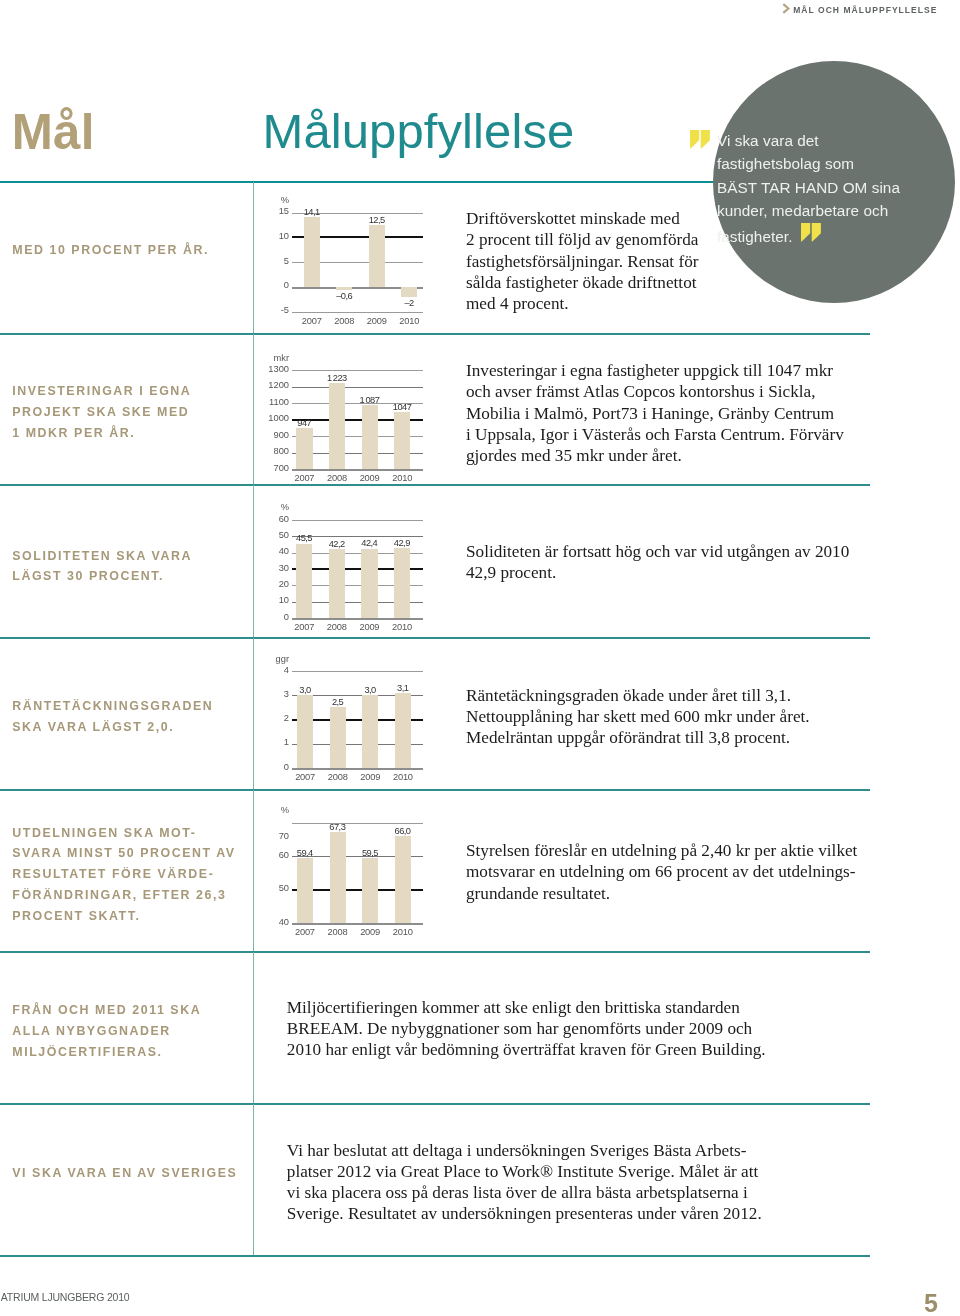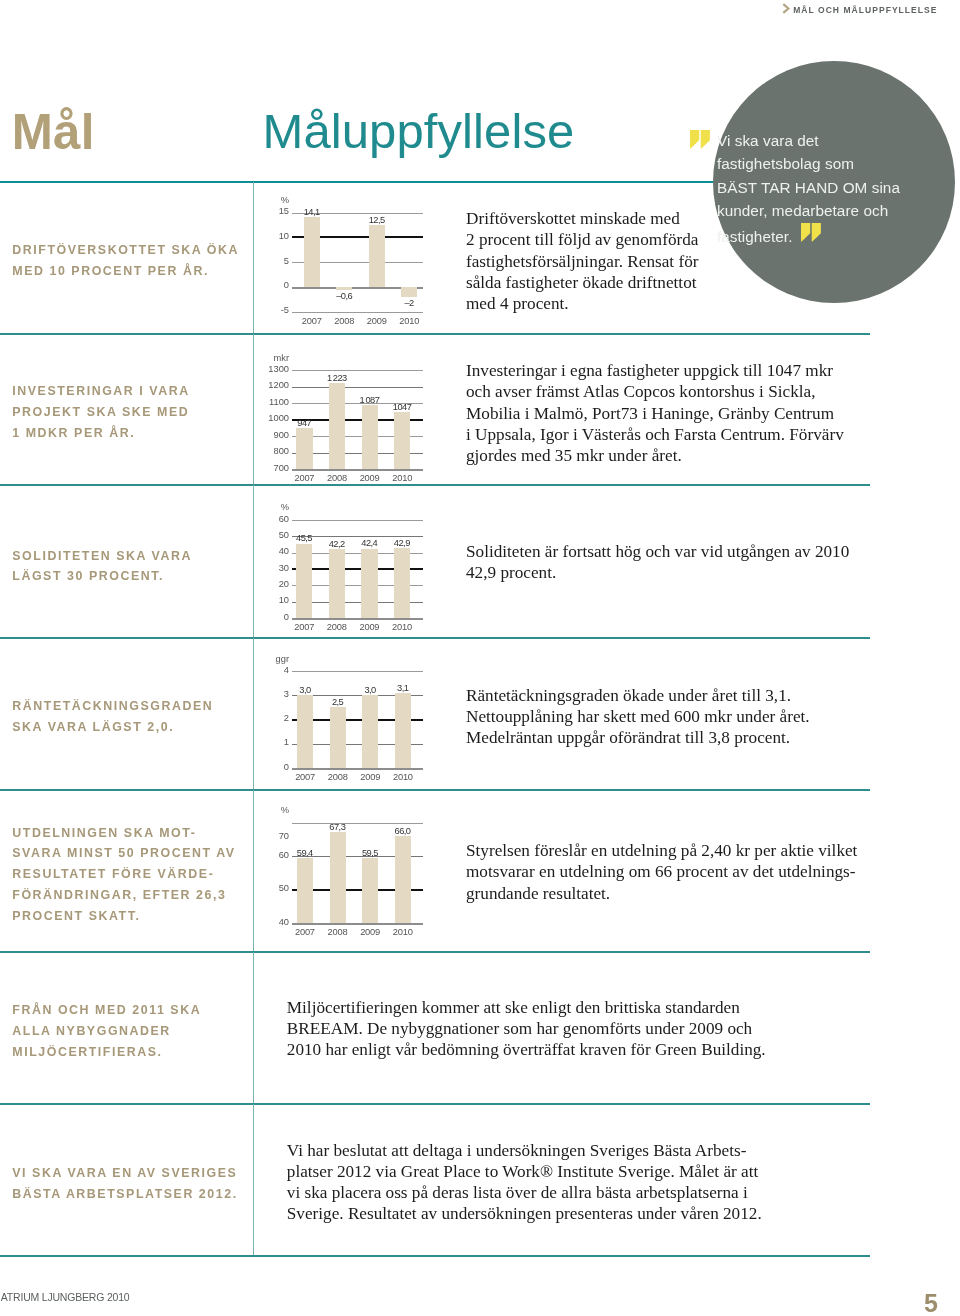--- a/index.html
+++ b/index.html
@@ -90,25 +90,24 @@
       <div class="abs hrule" style="left: 0px; top: 789px; width: 870px;"></div>
       <div class="abs vrule" style="left: 253px; top: 790px; height: 162px;"></div>
       <div class="abs hrule" style="left: 0px; top: 951px; width: 870px;"></div>
       <div class="abs vrule" style="left: 253px; top: 952px; height: 152px;"></div>
       <div class="abs hrule" style="left: 0px; top: 1103px; width: 870px;"></div>
       <div class="abs vrule" style="left: 253px; top: 1104px; height: 152px;"></div>
       <div class="abs hrule" style="left: 0px; top: 1255px; width: 870px;"></div>
     </div>
   <div id="layer-goals">
       <div class="abs goal" style="top: 240px;">
-        <div>DRIFTÖVERSKOTTET SKA ÖKA</div>
         <div>MED 10 PROCENT PER ÅR.</div>
       </div>
       <div class="abs goal" style="top: 381.3px;">
-        <div>INVESTERINGAR I VARA</div>
+        <div>INVESTERINGAR I EGNA</div>
         <div>PROJEKT SKA SKE MED</div>
         <div>1 MDKR PER ÅR.</div>
       </div>
       <div class="abs goal" style="top: 545.5px;">
         <div>SOLIDITETEN SKA VARA</div>
         <div>LÄGST 30 PROCENT.</div>
       </div>
       <div class="abs goal" style="top: 696.2px;">
         <div>RÄNTETÄCKNINGSGRADEN</div>
         <div>SKA VARA LÄGST 2,0.</div>
@@ -120,21 +119,20 @@
         <div>FÖRÄNDRINGAR, EFTER 26,3</div>
         <div>PROCENT SKATT.</div>
       </div>
       <div class="abs goal" style="top: 1000.1px;">
         <div>FRÅN OCH MED 2011 SKA</div>
         <div>ALLA NYBYGGNADER</div>
         <div>MILJÖCERTIFIERAS.</div>
       </div>
       <div class="abs goal" style="top: 1163.2px;">
         <div>VI SKA VARA EN AV SVERIGES</div>
-        <div>BÄSTA ARBETSPLATSER 2012.</div>
       </div>
     </div>
   <div id="layer-bodies">
       <div class="abs body" style="left: 466px; top: 208.3px;">
         <div>Driftöverskottet minskade med</div>
         <div>2 procent till följd av genomförda</div>
         <div>fastighetsförsäljningar. Rensat för</div>
         <div>sålda fastigheter ökade driftnettot</div>
         <div>med 4 procent.</div>
       </div>

